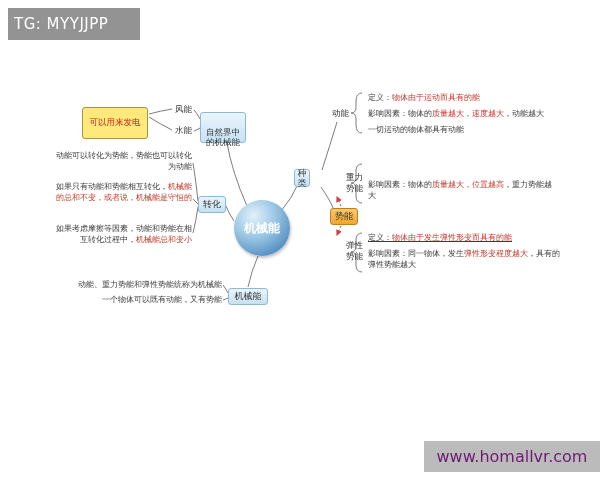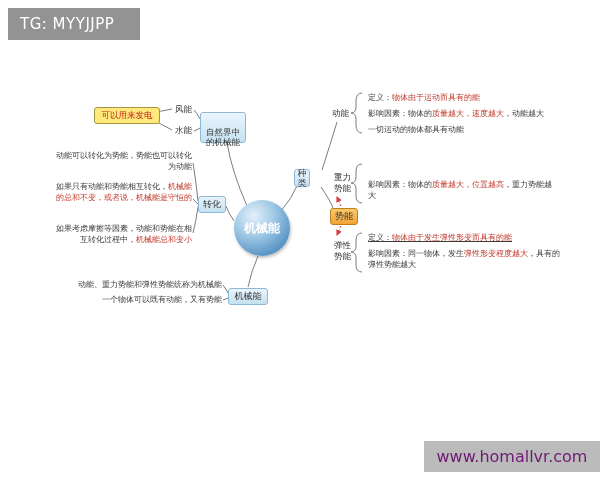--- a/index.html
+++ b/index.html
@@ -5,21 +5,21 @@
   html,body{margin:0;padding:0;background:#fff;}
   .canvas{
     position:relative;width:600px;height:480px;background:#ffffff;overflow:hidden;
     font-family:"DejaVu Sans","Liberation Sans",sans-serif;color:#3a3a3a;
   }
   svg.connectors{position:absolute;left:0;top:0;width:600px;height:480px;pointer-events:none;}
 
   .watermark-top{
     position:absolute;left:8px;top:8px;width:132px;height:32px;
     background:rgba(138,138,138,0.92);color:#fff;font-size:15px;
-    display:flex;align-items:center;padding-left:12px;box-sizing:border-box;letter-spacing:.5px;
+    display:flex;align-items:center;padding-left:6px;box-sizing:border-box;letter-spacing:.5px;
   }
   .watermark-bottom{
     position:absolute;right:0;top:441px;width:176px;height:31px;
     background:rgba(178,178,178,0.88);color:#701a75;font-size:16px;
     display:flex;align-items:center;justify-content:center;box-sizing:border-box;
   }
 
   .ball{
     position:absolute;left:234px;top:200px;width:56px;height:56px;border-radius:50%;
     background:radial-gradient(circle at 35% 28%, #e3f1fb 0%, #9cc7e4 40%, #5590c2 78%, #3d77a9 100%);
@@ -39,21 +39,21 @@
   }
   .node-orange{
     background:linear-gradient(#fbc96a,#f2a435);
     border:1px solid #c07f1d;
   }
   .node-yellow{
     background:#ffe97a;border:1px solid #a39544;color:#c02020;
   }
 
   .lbl{position:absolute;font-size:8.5px;line-height:11px;color:#333;}
-  .lbl-narrow{width:19px;text-align:center;}
+  .lbl-narrow{width:19px;text-align:center;margin-left:12px;}
   .txt{position:absolute;font-size:8px;line-height:11px;color:#3c3c3c;}
   .txt-r{text-align:right;}
   .red{color:#c0392b;}
 </style>
 </head>
 <body>
 
 <div class="canvas">
 
   <svg class="connectors" viewBox="0 0 600 480">
@@ -125,21 +125,21 @@
 
   <div class="txt" style="left:368px;top:232px;width:218px;text-decoration:underline;">
     <span>定义：</span><span class="red">物体由于发生弹性形变而具有的能</span>
   </div>
   <div class="txt" style="left:368px;top:248px;width:196px;">
     <span>影响因素：</span><span>同一物体，发生</span><span class="red">弹性形变程度越大</span><span>，具有的弹性势能越大</span>
   </div>
 
   <div class="lbl" style="left:175px;top:104px;">风能</div>
   <div class="lbl" style="left:175px;top:125px;">水能</div>
-  <div class="node node-yellow" style="left:82px;top:107px;width:66px;height:17px;font-size:8.5px;margin-left:12px;">可以用来发电</div>
+  <div class="node node-yellow" style="left:82px;top:107px;width:66px;height:32px;font-size:8.5px;">可以用来发电</div>
 
   <div class="txt txt-r" style="left:52px;top:150px;width:140px;">动能可以转化为势能，势能也可以转化为动能</div>
   <div class="txt txt-r" style="left:52px;top:181px;width:140px;">
     <span>如果只有动能和势能相互转化，</span><span class="red">机械能的总和不变，或者说，机械能是守恒的</span>
   </div>
   <div class="txt txt-r" style="left:52px;top:223px;width:140px;">
     <span>如果考虑摩擦等因素，动能和势能在相互转化过程中，</span><span class="red">机械能总和变小</span>
   </div>
 
   <div class="txt txt-r" style="left:22px;top:279px;width:200px;">动能、重力势能和弹性势能统称为机械能</div>

